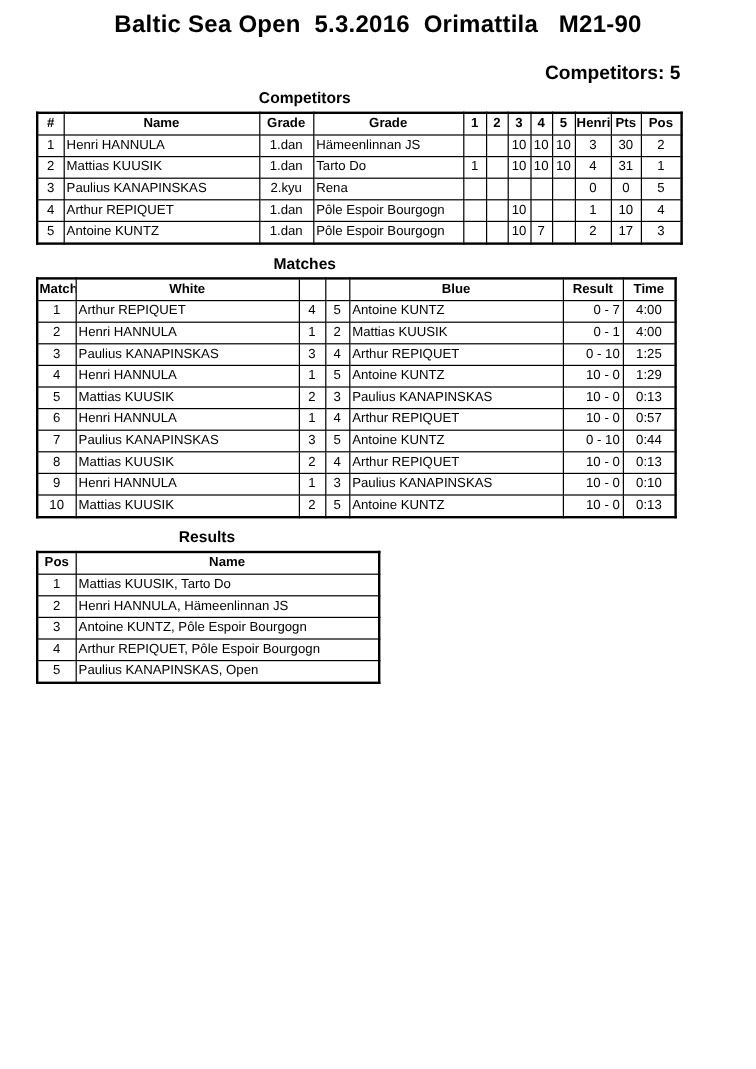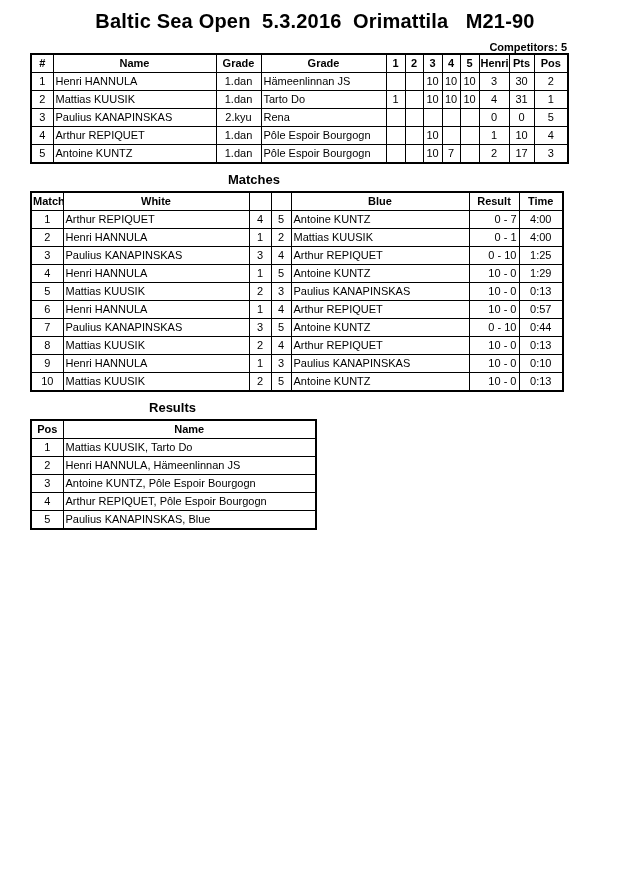--- a/index.html
+++ b/index.html
@@ -7,21 +7,21 @@
   body {
     width: 630px; height: 891px; background: #ffffff; color: #000000;
     font-family: "Liberation Sans", "DejaVu Sans", sans-serif;
   }
   .page { width: 630px; height: 891px; padding-top: 10px; overflow: hidden; }
   .title {
     font-size: 20px; font-weight: bold; text-align: center;
     white-space: pre; letter-spacing: 0.2px;
   }
   .content { width: 537px; margin-left: 30px; }
-  .count { margin-top: 8px; font-size: 11px; font-weight: bold; text-align: right; }
+  .count { margin-top: 20px; font-size: 16px; font-weight: bold; text-align: right; }
   .heading { font-size: 13px; font-weight: bold; text-align: center; margin: 3px 0 4px 0; }
   .w-main { width: 448px; }
   .w-results { width: 285px; }
   .mt-section { margin-top: 8px; }
   table.tbl { border-collapse: collapse; table-layout: fixed; background: #fff; border: 2px solid #000; }
   table.tbl th, table.tbl td {
     border: 1px solid #000; font-size: 11px; height: 15px; line-height: 15px;
     padding: 1px 2px; overflow: hidden; white-space: nowrap;
   }
   table.tbl th { font-weight: bold; text-align: center; padding: 1px 1px; }
@@ -36,20 +36,21 @@
 <body>
 
 <div class="page">
 
   <div class="title">Baltic Sea Open  5.3.2016  Orimattila   M21-90</div>
 
   <div class="content">
 
     <div class="count">Competitors: 5</div>
 
+    <div class="heading w-main">Competitors</div>
 
     <table class="tbl competitors">
       <colgroup>
         <col style="width:22px">
           <col style="width:163px">
           <col style="width:45px">
           <col style="width:125px">
         <col style="width:19px">
           <col style="width:18px">
           <col style="width:19px">
@@ -291,19 +292,19 @@
         <tr>
           <td class="c">3</td>
           <td class="l">Antoine KUNTZ, Pôle Espoir Bourgogn</td>
         </tr>
         <tr>
           <td class="c">4</td>
           <td class="l">Arthur REPIQUET, Pôle Espoir Bourgogn</td>
         </tr>
         <tr>
           <td class="c">5</td>
-          <td class="l">Paulius KANAPINSKAS, Blue</td>
+          <td class="l">Paulius KANAPINSKAS, Open</td>
         </tr>
       </tbody>
     </table>
 
   </div>
 </div>
 
 </body></html>

